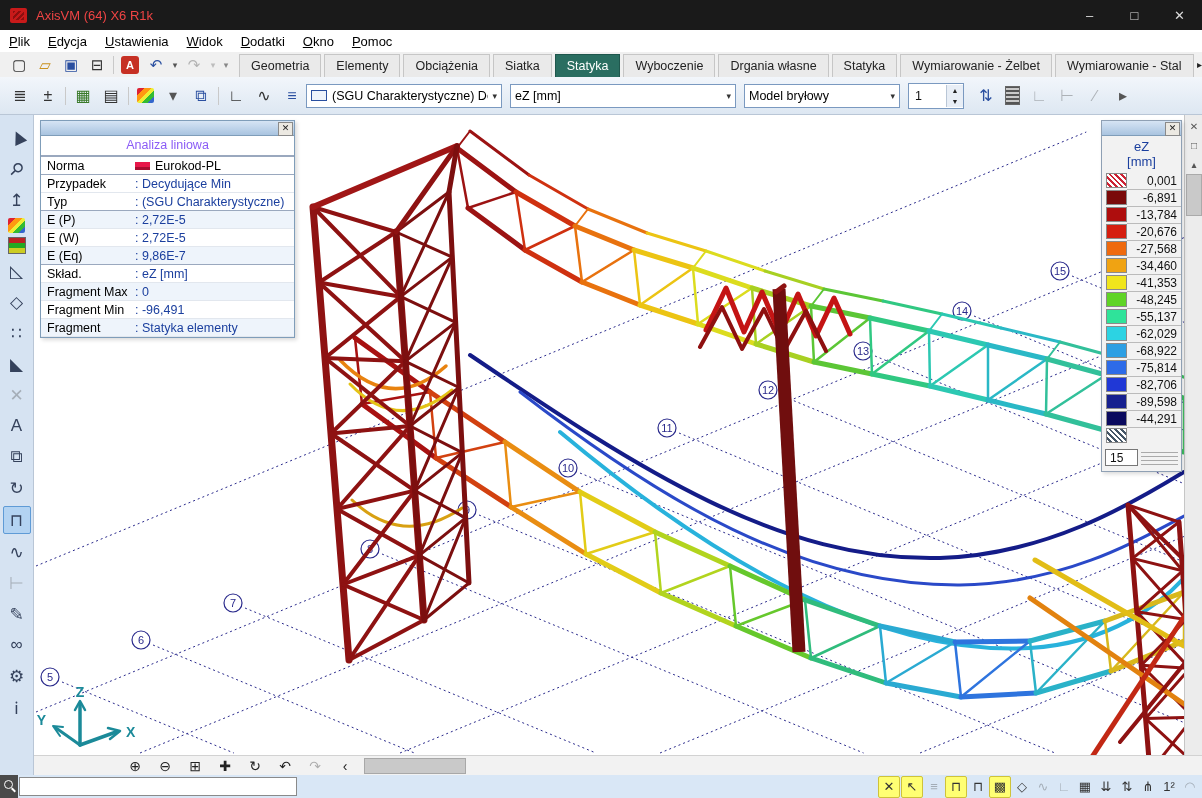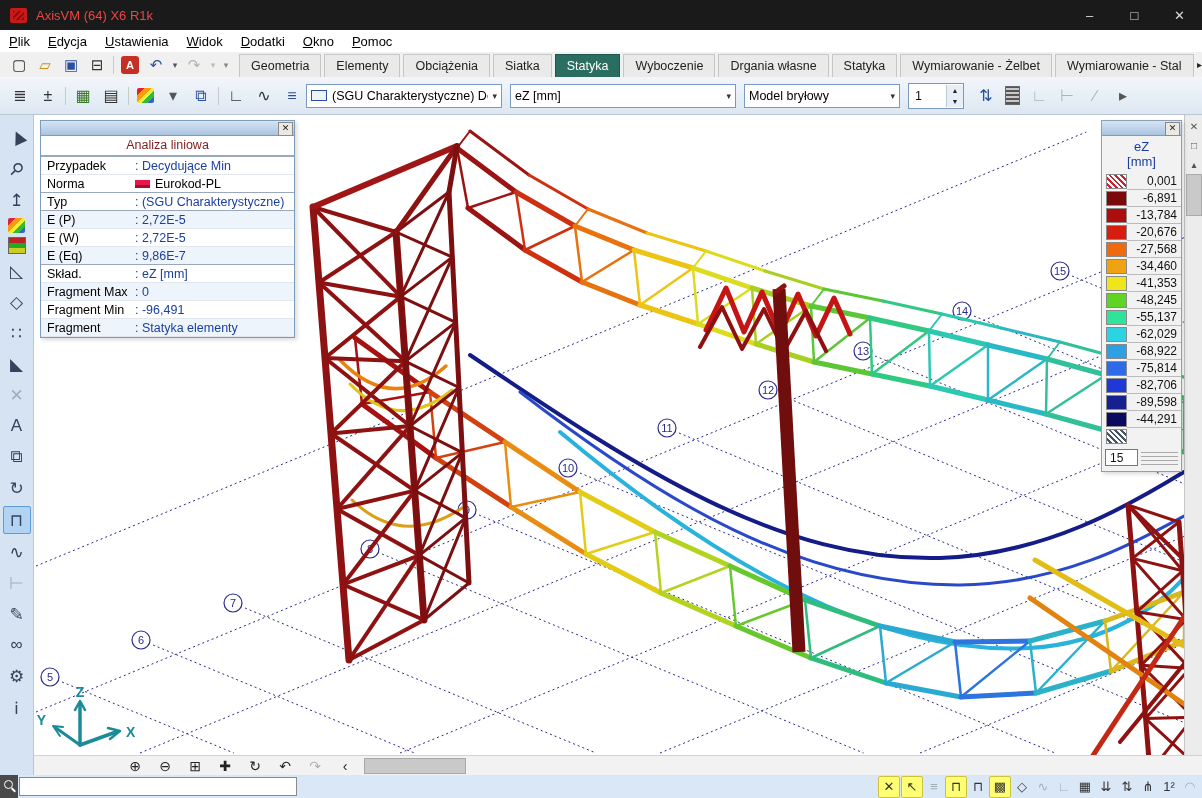--- a/index.html
+++ b/index.html
@@ -62,32 +62,32 @@
   
   .rightstrip{position:absolute;left:1184px;top:115px;width:18px;height:640px;background:#ececec;border-left:1px solid #c6c6c6;
               display:flex;flex-direction:column;align-items:center}
   .rightstrip .ic{width:16px;height:16px;font-size:10px;color:#555;margin-top:3px}
   .vthumb{width:14px;height:40px;background:#c9c9c9;border:1px solid #aaa;margin-top:2px}
   
   .panel{position:absolute;left:40px;top:120px;width:253px;background:#fff;border:1px solid #7f9db9;box-shadow:2px 2px 4px rgba(0,0,0,.15);font-size:12.5px}
   .ptitle{height:14px;background:linear-gradient(#d6e4f4,#a9c4e0);border-bottom:1px solid #7f9db9;position:relative}
   .pclose{position:absolute;right:1px;top:1px;width:13px;height:12px;background:#ece9e2;border:1px solid #8a8a8a;
           font-size:9px;line-height:11px;text-align:center;color:#222}
-  .phead{height:19px;line-height:19px;text-align:center;color:#7f1d1d;border-bottom:2px solid #9aa8be;background:#fff}
+  .phead{height:19px;line-height:19px;text-align:center;color:#8b5cf6;border-bottom:2px solid #9aa8be;background:#fff}
   .prow{height:17px;display:flex;align-items:center;padding-left:6px;border-bottom:1px solid #e2e7ee;background:#fff}
   .prow.alt{background:#eef4fb}
   .prow.thick{border-bottom:1px solid #9aa8be}
   .plabel{width:88px;color:#000;flex:0 0 auto}
   .pflag{width:15px;height:8px;background:#d2103c;margin-right:5px;flex:0 0 auto;
          background:linear-gradient(180deg,#e8174a 0 60%,#a80d30 60%)}
   .pval{color:#1b3f9e;white-space:nowrap}
   .pval.black{color:#000}
   
   .legend{position:absolute;left:1101px;top:120px;width:79px;background:#f2f2f2;border:1px solid #8fa0b4;box-shadow:2px 2px 4px rgba(0,0,0,.15)}
-  .lrow{display:flex;align-items:center;height:17px}
+  .lrow{display:flex;align-items:flex-start;height:17px}
   .lsw{width:21px;height:15px;margin-left:4px;border:1px solid #8a8a8a;flex:0 0 auto;box-sizing:border-box}
   .lval{flex:1;text-align:right;padding-right:4px;font-size:12px;color:#111;border-bottom:1px solid #bbb;line-height:16px;height:16px}
   .lval.noline{border-bottom:none}
   .lhead{color:#1b3f9e;text-align:center;font-size:13px;line-height:15px;padding:3px 0 4px}
   .hatch-red{background:repeating-linear-gradient(45deg,#fff 0 2px,#c23 2px 4px)}
   .hatch-dark{background:repeating-linear-gradient(45deg,#fff 0 2px,#456 2px 4px)}
   .lfoot{display:flex;align-items:center;padding:4px 3px 5px}
   .lbox{width:33px;height:17px;background:#fff;border:1px solid #777;font-size:12px;line-height:17px;padding-left:4px;box-sizing:border-box}
   .lgrip{flex:1;height:14px;margin-left:3px;background:repeating-linear-gradient(0deg,#aaa 0 1px,transparent 1px 4px)}
   
@@ -498,28 +498,28 @@
   <span class="ic">▴</span>
   <span class="vthumb"></span>
 </div>
 
 <div class="panel">
   <div class="ptitle">
     <span class="pclose">✕</span>
   </div>
   <div class="phead">Analiza liniowa</div>
   <div id="prows">
-      <div class="prow">
-        <span class="plabel">Przypadek</span>
-        <span class="pval">: Decydujące Min</span>
-      </div>
       <div class="prow thick">
         <span class="plabel">Norma</span>
         <span class="pflag"></span>
         <span class="pval black">Eurokod-PL</span>
+      </div>
+      <div class="prow">
+        <span class="plabel">Przypadek</span>
+        <span class="pval">: Decydujące Min</span>
       </div>
       <div class="prow thick">
         <span class="plabel">Typ</span>
         <span class="pval">: (SGU Charakterystyczne)</span>
       </div>
       <div class="prow alt">
         <span class="plabel">E (P)</span>
         <span class="pval">: 2,72E-5</span>
       </div>
       <div class="prow">

